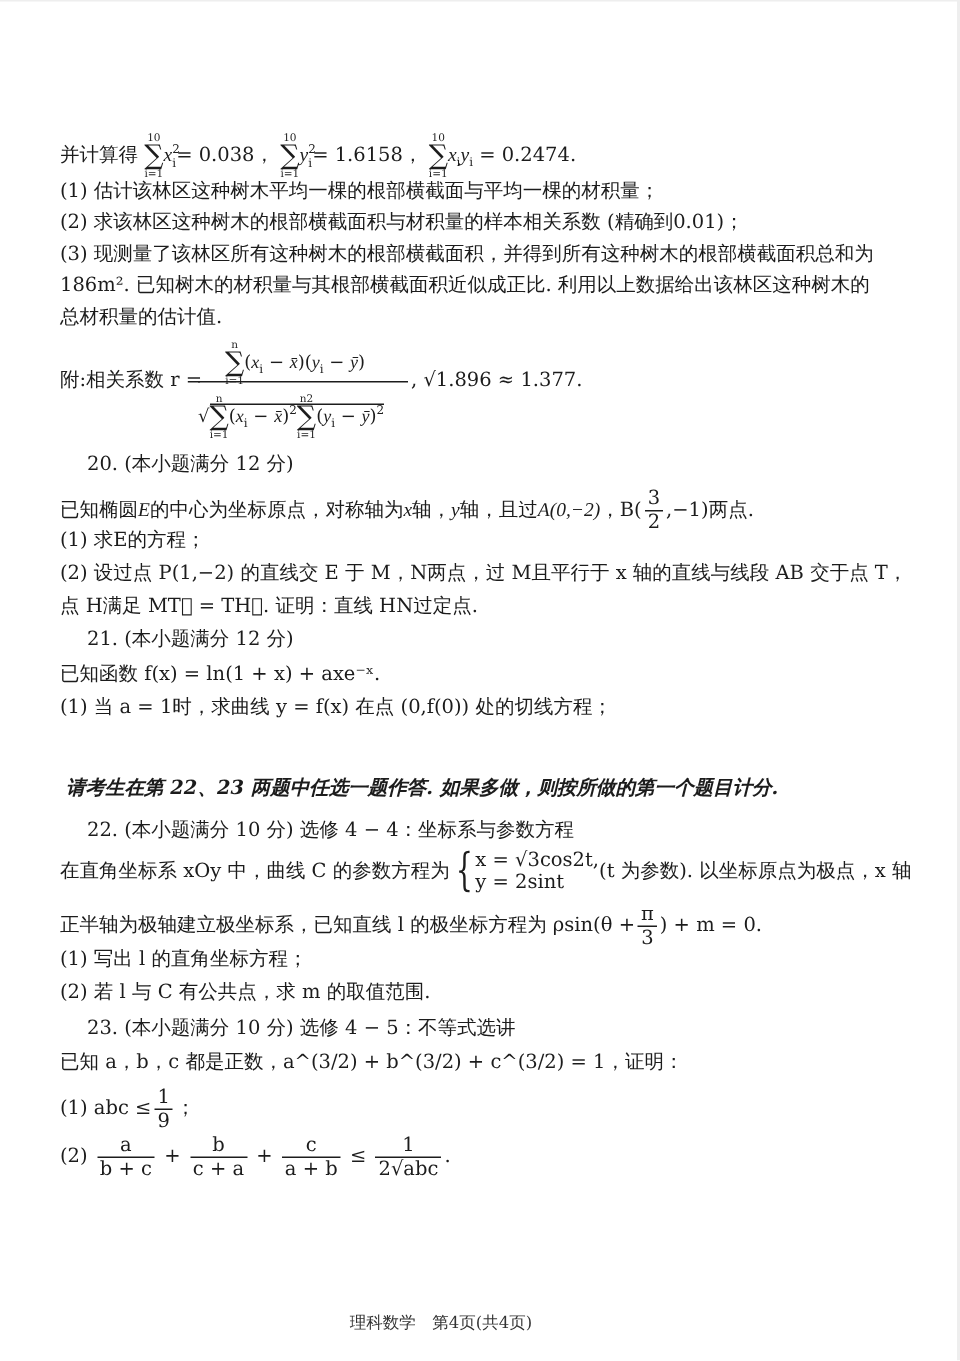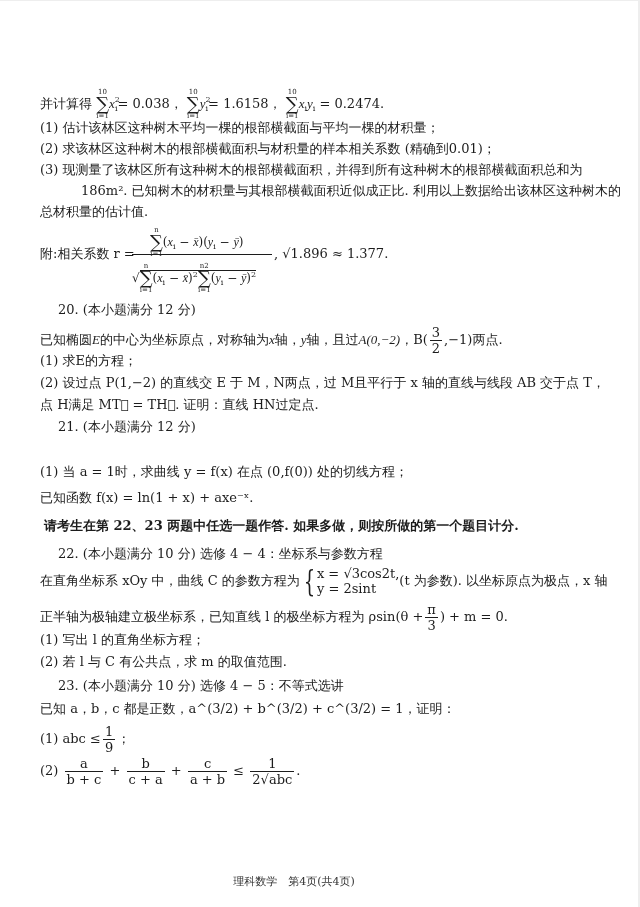--- a/index.html
+++ b/index.html
@@ -12,21 +12,21 @@
   .line { position:absolute; white-space:nowrap; line-height:18px; }
   .ind1 { left:40px; }
   .ind2 { left:19px;margin-left:39px; }
   i.v { font-family: "Liberation Serif", "DejaVu Serif", serif; font-style:italic; }
   .mathsum { display:inline-block; position:relative; vertical-align:middle; text-align:center; margin:0 0; }
   .mathsum .top, .mathsum .bot { display:block; font-size:7px; line-height:8px; }
   .mathsum .sig { display:block; font-size:18px; line-height:16px; }
   .frac { display:inline-block; vertical-align:middle; text-align:center; margin:0 2px; }
   .frac .num { display:block; border-bottom:1px solid #1c1c1c; padding:0 2px; line-height:15px; }
   .frac .den { display:block; padding:0 2px; line-height:15px; }
-  .bold { font-weight:bold; }
+  .bold { font-weight:bold;font-style:italic; }
   .brace { display:inline-block; vertical-align:middle; font-size:30px; line-height:30px; transform:scaleX(0.6); margin-right:-2px;}
   .sys { display:inline-block; vertical-align:middle; line-height:15px; }
   .sys span { display:block; }
   .footer { position:absolute; top:874px; left:0; width:588px; text-align:center; font-size:11px; color:#333; }
   .rightedge { position:absolute; right:0; top:0; width:2px; height:907px; background:#eeeeee; }
   .topedge { position:absolute; left:0; top:0; width:640px; height:1px; background:#eeeeee; }
   .rule { position:absolute; height:1px; background:#1c1c1c; }
   .sm { font-size:8px; }
   sup, sub { font-size:8px; }
 </style>
@@ -39,21 +39,21 @@
 
   <div class="line ind1" style="top:88px;">
     <span>并计算得</span>
     <span class="mathsum"><span class="top">10</span><span class="sig">∑</span><span class="bot">i=1</span></span><i class="v">x</i><sup>2</sup><sub style="margin-left:-5px">i</sub>= 0.038，
     <span class="mathsum"><span class="top">10</span><span class="sig">∑</span><span class="bot">i=1</span></span><i class="v">y</i><sup>2</sup><sub style="margin-left:-5px">i</sub>= 1.6158，
     <span class="mathsum"><span class="top">10</span><span class="sig">∑</span><span class="bot">i=1</span></span><i class="v">x</i><sub>i</sub><i class="v">y</i><sub>i</sub> = 0.2474.
   </div>
   <div class="line ind1" style="top:119px;">(1) 估计该林区这种树木平均一棵的根部横截面与平均一棵的材积量；</div>
   <div class="line ind1" style="top:140px;">(2) 求该林区这种树木的根部横截面积与材积量的样本相关系数 (精确到0.01)；</div>
   <div class="line ind1" style="top:161px;">(3) 现测量了该林区所有这种树木的根部横截面积，并得到所有这种树木的根部横截面积总和为</div>
-  <div class="line ind1" style="top:182px;margin-left:41px;">186m². 已知树木的材积量与其根部横截面积近似成正比. 利用以上数据给出该林区这种树木的</div>
+  <div class="line ind1" style="top:182px;">186m². 已知树木的材积量与其根部横截面积近似成正比. 利用以上数据给出该林区这种树木的</div>
   <div class="line ind1" style="top:203px;">总材积量的估计值.</div>
 
   <div class="line" style="left:40px; top:245px;">附:相关系数 r =</div>
   <div class="line" style="left:150px; top:226px; font-size:12px;">
     <span class="mathsum"><span class="top sm">n</span><span class="sig">∑</span><span class="bot">i=1</span></span>(<i class="v">x</i><sub>i</sub> − <i class="v">x̄</i>)(<i class="v">y</i><sub>i</sub> − <i class="v">ȳ</i>)
   </div>
   <div class="rule" style="left:132px; top:254px; width:140px;"></div>
   <div class="line" style="left:132px; top:262px; font-size:12px;">
     √<span style="border-top:1px solid #1c1c1c;"><span class="mathsum"><span class="top sm">n</span><span class="sig">∑</span><span class="bot">i=1</span></span>(<i class="v">x</i><sub>i</sub> − <i class="v">x̄</i>)<sup>2</sup><span class="mathsum"><span class="top sm">n2</span><span class="sig">∑</span><span class="bot">i=1</span></span>(<i class="v">y</i><sub>i</sub> − <i class="v">ȳ</i>)<sup>2</sup></span>
   </div>
@@ -61,21 +61,21 @@
 
   <div class="line ind2" style="top:301px;">20. (本小题满分 12 分)</div>
   <div class="line ind1" style="top:325px;">
     <span>已知椭圆</span><i class="v">E</i><span>的中心为坐标原点，对称轴为</span><i class="v">x</i><span>轴，</span><i class="v">y</i><span>轴，且过</span><i class="v">A(0,−2)</i><span>，B(</span><span class="frac"><span class="num">3</span><span class="den">2</span></span><span>,−1)</span><span>两点.</span>
   </div>
   <div class="line ind1" style="top:352px;text-align:center;">(1) 求E的方程；</div>
   <div class="line ind1" style="top:374px;">(2) 设过点 P(1,−2) 的直线交 E 于 M，N两点，过 M且平行于 x 轴的直线与线段 AB 交于点 T，</div>
   <div class="line ind1" style="top:396px;">点 H满足 MT⃗ = TH⃗. 证明：直线 HN过定点.</div>
 
   <div class="line ind2" style="top:418px;">21. (本小题满分 12 分)</div>
-  <div class="line ind1" style="top:441px;margin-top:48px;">已知函数 f(x) = ln(1 + x) + axe⁻ˣ.</div>
+  <div class="line ind1" style="top:441px;">已知函数 f(x) = ln(1 + x) + axe⁻ˣ.</div>
   <div class="line ind1" style="top:463px;">(1) 当 a = 1时，求曲线 y = f(x) 在点 (0,f(0)) 处的切线方程；</div>
 
   <div class="line bold" style="left:44px; top:517px;">请考生在第 22、23 两题中任选一题作答. 如果多做，则按所做的第一个题目计分.</div>
 
   <div class="line ind2" style="top:545px;">22. (本小题满分 10 分) 选修 4 − 4：坐标系与参数方程</div>
   <div class="line ind1" style="top:566px;">
     <span>在直角坐标系 xOy 中，曲线 C 的参数方程为</span><span class="brace">{</span><span class="sys"><span>x = √3cos2t,</span><span>y = 2sint</span></span><span>(t 为参数). 以坐标原点为极点，x 轴</span>
   </div>
   <div class="line ind1" style="top:602px;">
     <span>正半轴为极轴建立极坐标系，已知直线 l 的极坐标方程为 ρsin(θ +</span><span class="frac"><span class="num">π</span><span class="den">3</span></span><span>) + m = 0.</span>

